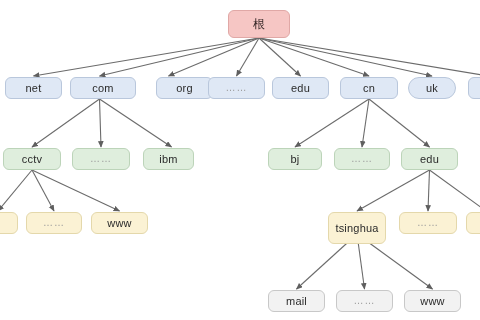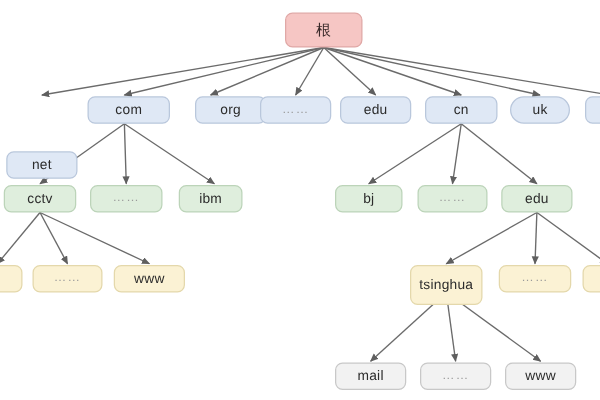--- a/index.html
+++ b/index.html
@@ -96,21 +96,21 @@
         <line x1="429.5" y1="170" x2="486" y2="211" stroke="#6b6b6b" stroke-width="1.1" marker-end="url(#arrow)"></line>
         <line x1="357" y1="234" x2="296.5" y2="289" stroke="#6b6b6b" stroke-width="1.1" marker-end="url(#arrow)"></line>
         <line x1="357" y1="234" x2="364.5" y2="289" stroke="#6b6b6b" stroke-width="1.1" marker-end="url(#arrow)"></line>
         <line x1="357" y1="234" x2="432.5" y2="289" stroke="#6b6b6b" stroke-width="1.1" marker-end="url(#arrow)"></line>
       </g>
   </svg>
   <div id="node-layer">
       <div class="node lvl-root" style="left: 228px; top: 10px; width: 62px; height: 28px;">
         <span>根</span>
       </div>
-      <div class="node lvl-1" style="left: 5px; top: 77px; width: 57px; height: 22px; margin-top: 44px;">
+      <div class="node lvl-1" style="left: 5px; top: 77px; width: 57px; height: 22px;">
         <span>net</span>
       </div>
       <div class="node lvl-1" style="left: 70px; top: 77px; width: 66px; height: 22px;">
         <span>com</span>
       </div>
       <div class="node lvl-1" style="left: 140px; top: 77px; width: 57px; height: 22px; margin-left: 16px;">
         <span>org</span>
       </div>
       <div class="node lvl-1 dots" style="left: 208px; top: 77px; width: 57px; height: 22px;">
         <span>……</span>

